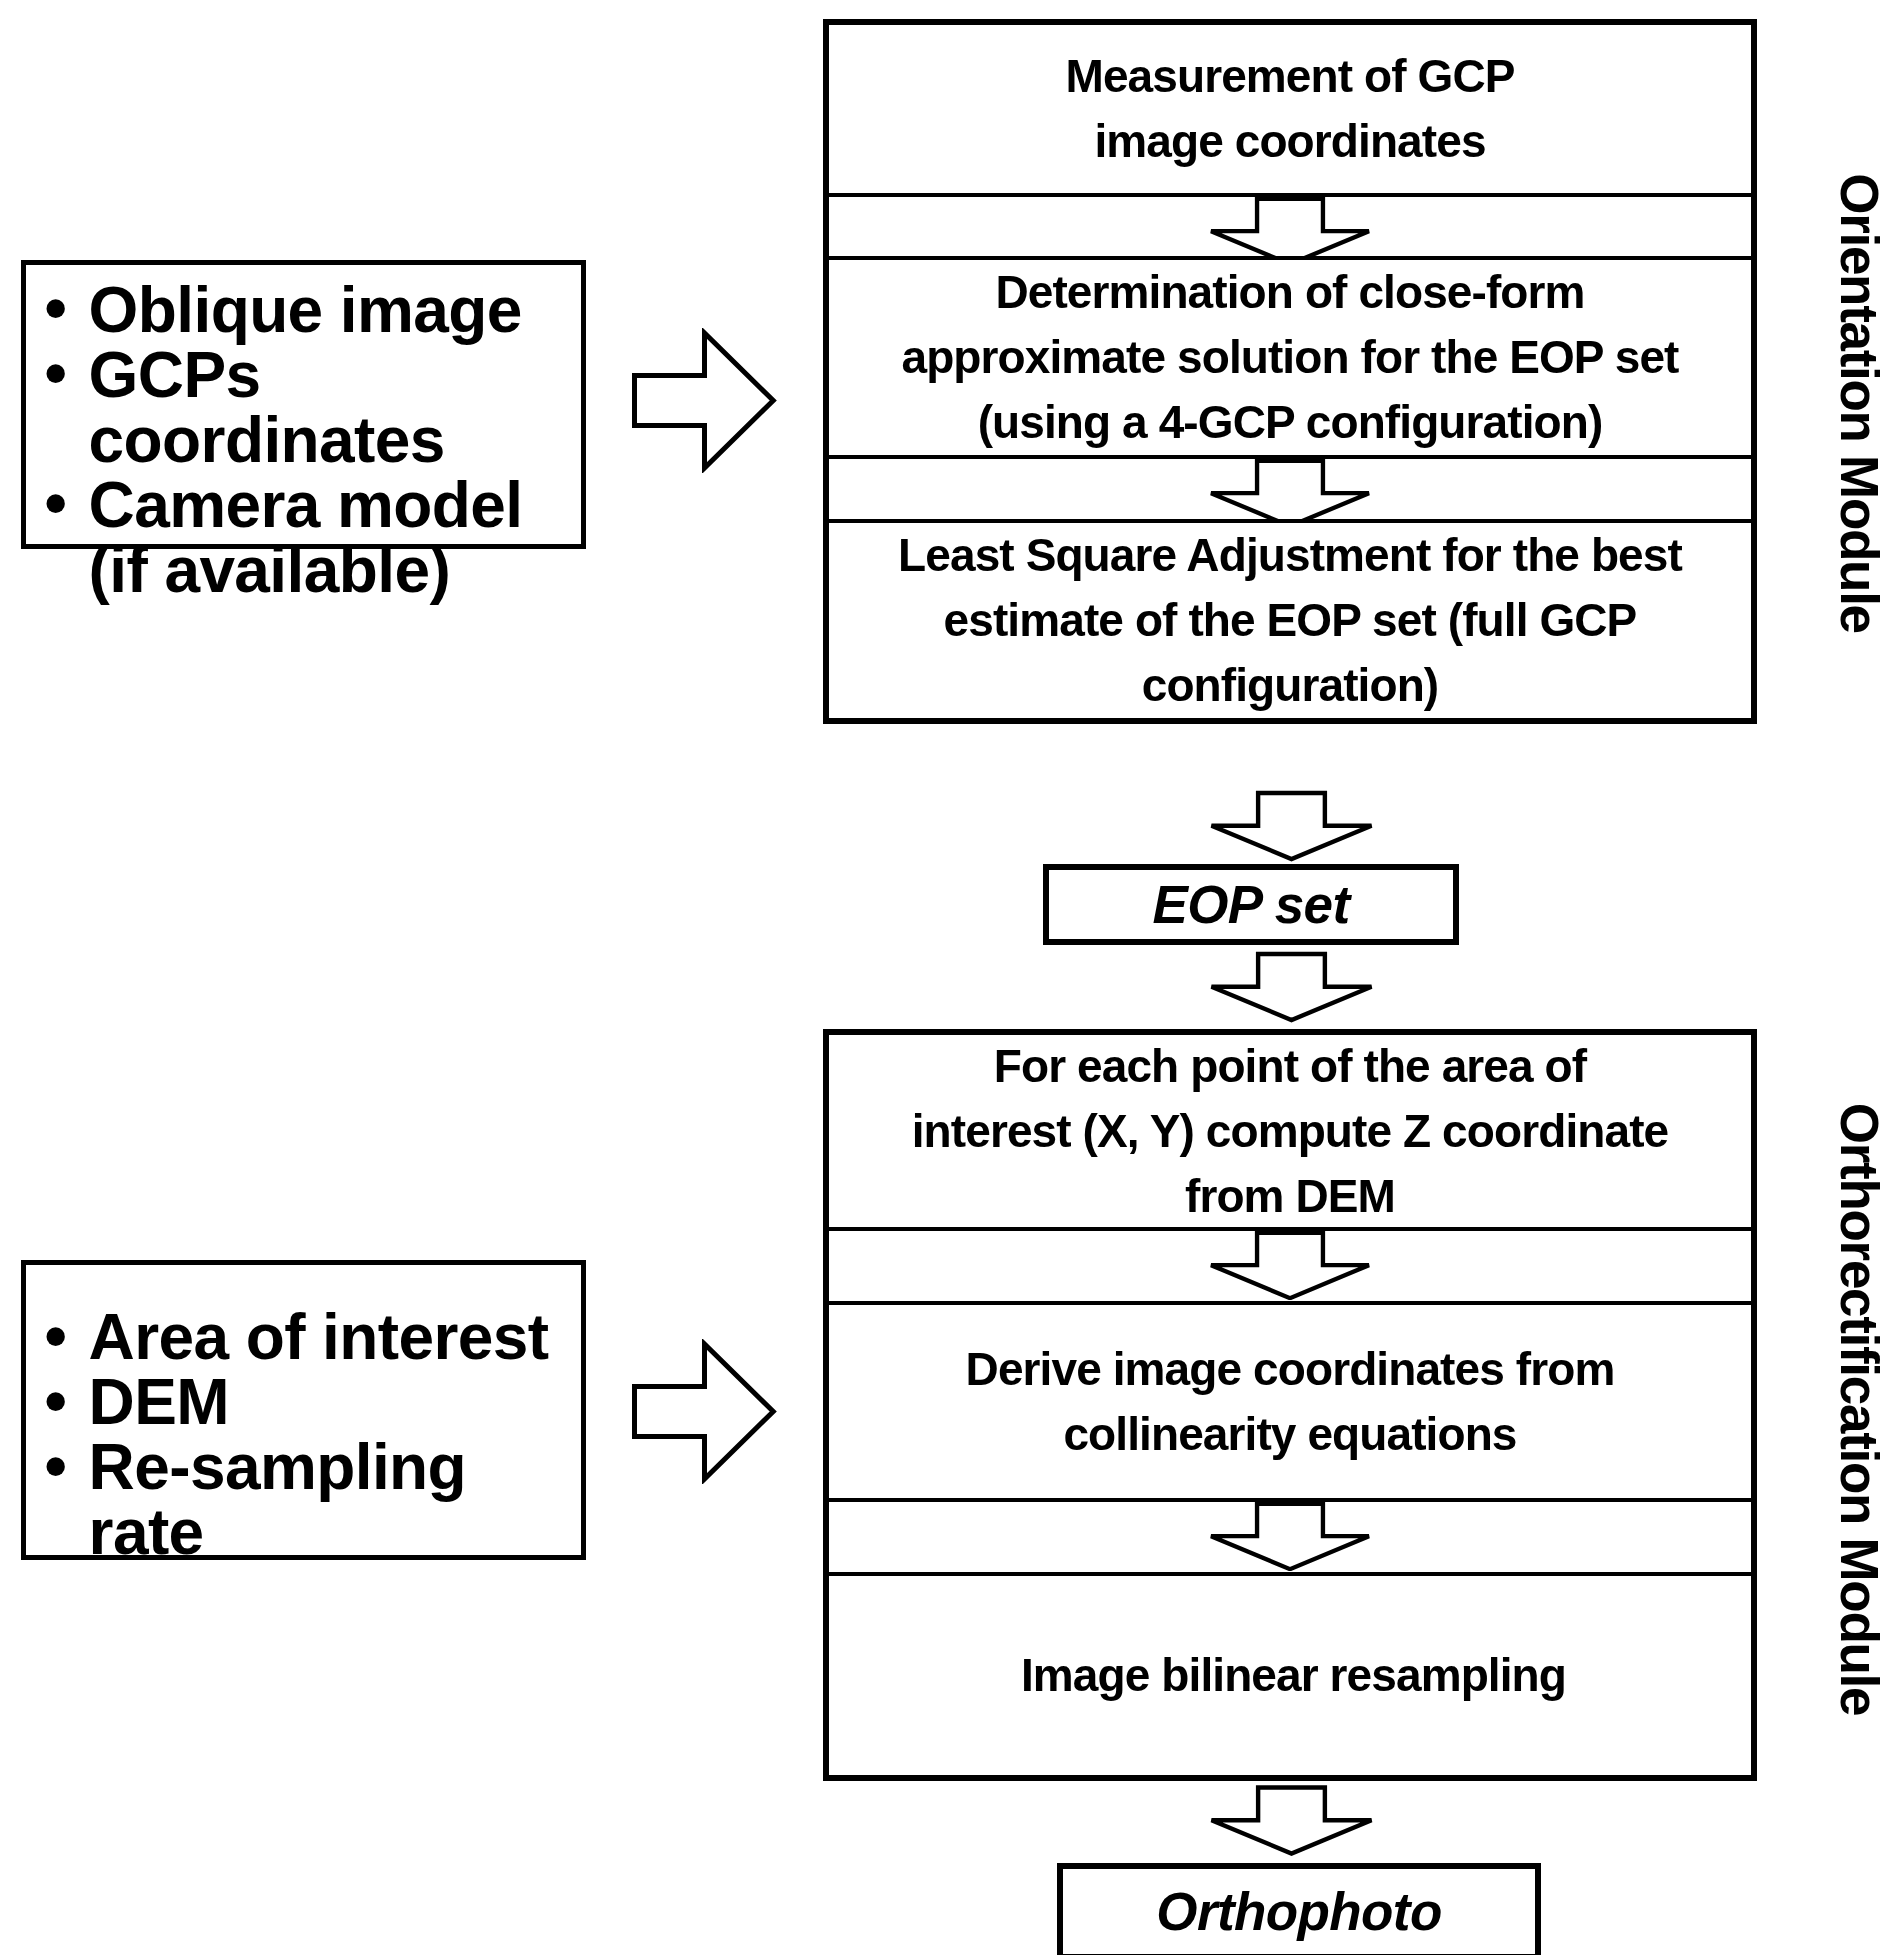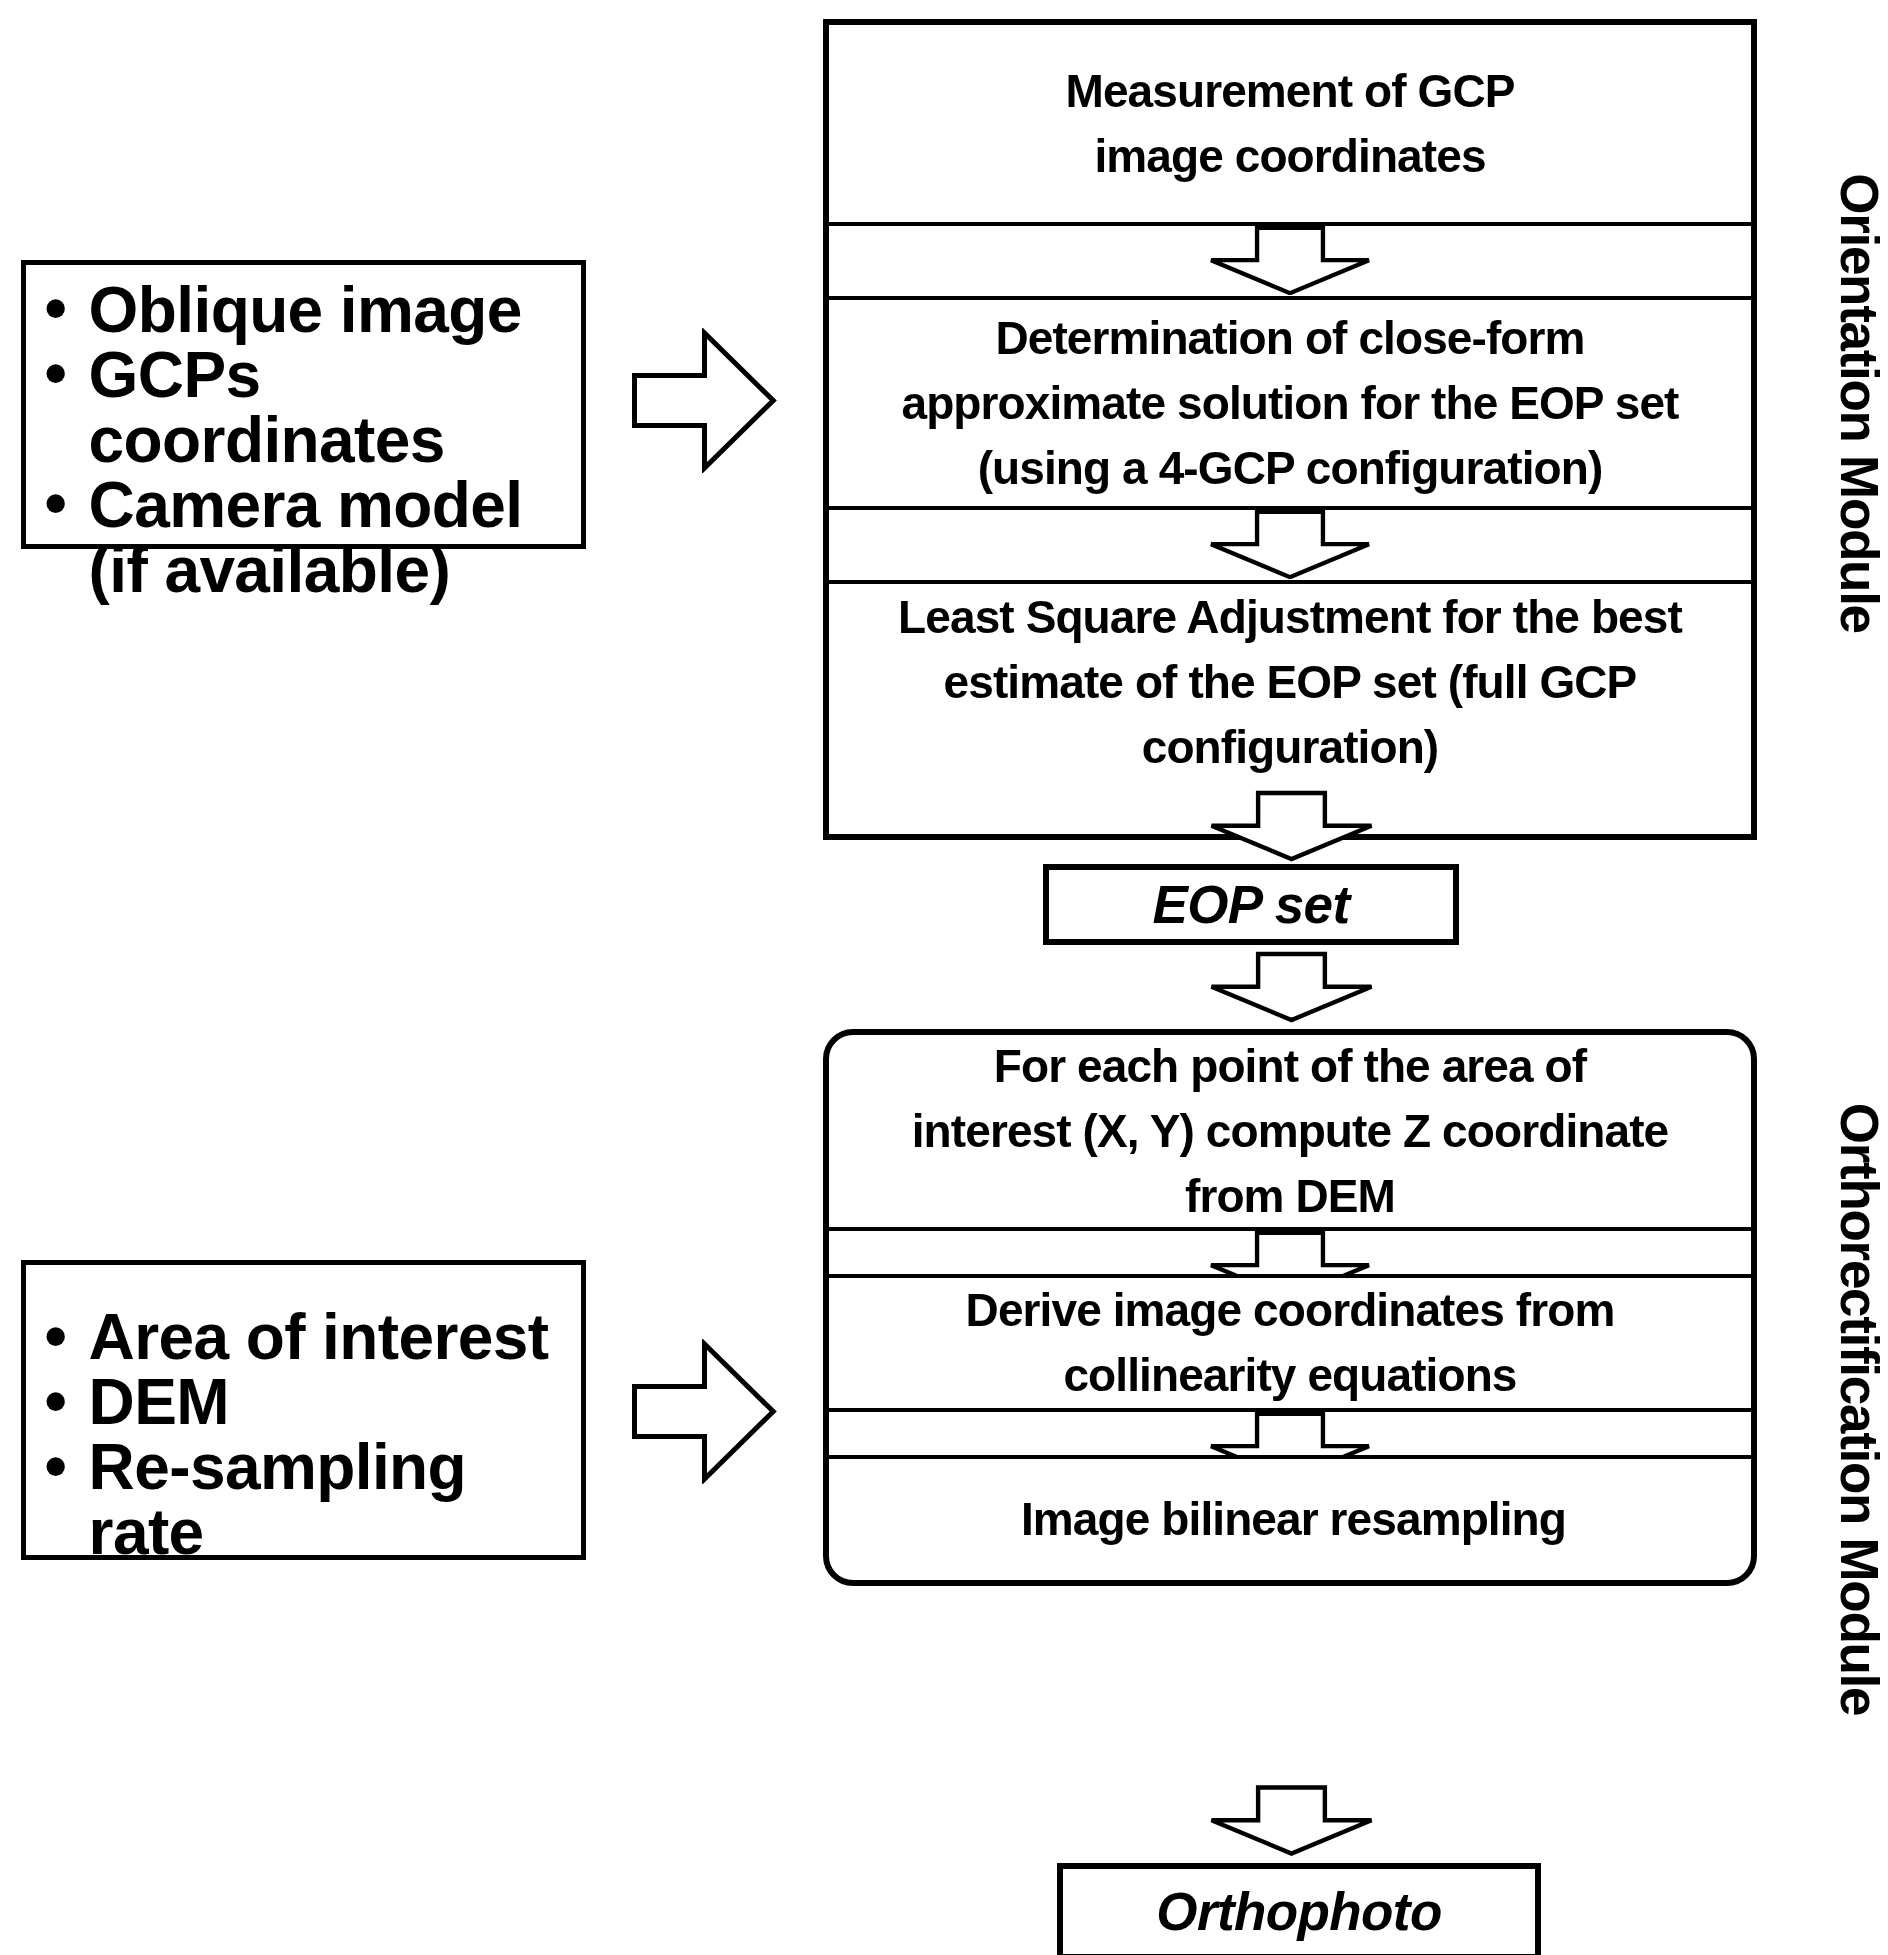--- a/index.html
+++ b/index.html
@@ -79,21 +79,21 @@
       <li class="input-item">Area of interest</li>
       <li class="input-item">DEM</li>
       <li class="input-item">Re-sampling rate</li>
     </ul>
   </div>
 
   <svg class="abs" style="left:632px; top:1339px;" width="145" height="145" viewBox="0 0 232 232">
     <polygon points="4,76 116,76 116,8 226,116 116,224 116,156 4,156" fill="#fff" stroke="#000" stroke-width="8" stroke-linejoin="miter"></polygon>
   </svg>
 
-  <div class="flow-box" style="left:823px; top:19px; width:934px; height:821px;">
+  <div class="flow-box" style="left:823px; top:19px; width:934px; height:705px;">
     <div class="flow-section" style="height:197px;">
       <div class="step-text">Measurement of GCP
 image coordinates</div>
     </div>
     <div class="arrow-strip" style="height:78px;">
       <svg width="164" height="69" viewBox="0 0 262 111">
         <polygon points="78,3 184,3 184,55 258,55 131,108 4,55 78,55" fill="#fff" stroke="#000" stroke-width="7" stroke-linejoin="miter"></polygon>
       </svg>
     </div>
     <div class="flow-section" style="height:206px;">
@@ -118,21 +118,21 @@
   </svg>
 
   <div class="result-box" style="left:1043px; top:864px; width:416px; height:81px;font-style:italic;">
     <span>EOP set</span>
   </div>
 
   <svg class="abs" style="left:1209px; top:945px;" width="165" height="84" viewBox="0 0 262 111">
     <polygon points="78,3 184,3 184,55 258,55 131,108 4,55 78,55" fill="#fff" stroke="#000" stroke-width="7" stroke-linejoin="miter"></polygon>
   </svg>
 
-  <div class="flow-box" style="left:823px; top:1029px; width:934px; height:557px;border-radius:30px;">
+  <div class="flow-box" style="left:823px; top:1029px; width:934px; height:752px;">
     <div class="flow-section" style="height:192px;">
       <div class="step-text">For each point of the area of
 interest (X, Y) compute Z coordinate
 from DEM</div>
     </div>
     <div class="arrow-strip" style="height:78px;">
       <svg width="164" height="69" viewBox="0 0 262 111">
         <polygon points="78,3 184,3 184,55 258,55 131,108 4,55 78,55" fill="#fff" stroke="#000" stroke-width="7" stroke-linejoin="miter"></polygon>
       </svg>
     </div>

